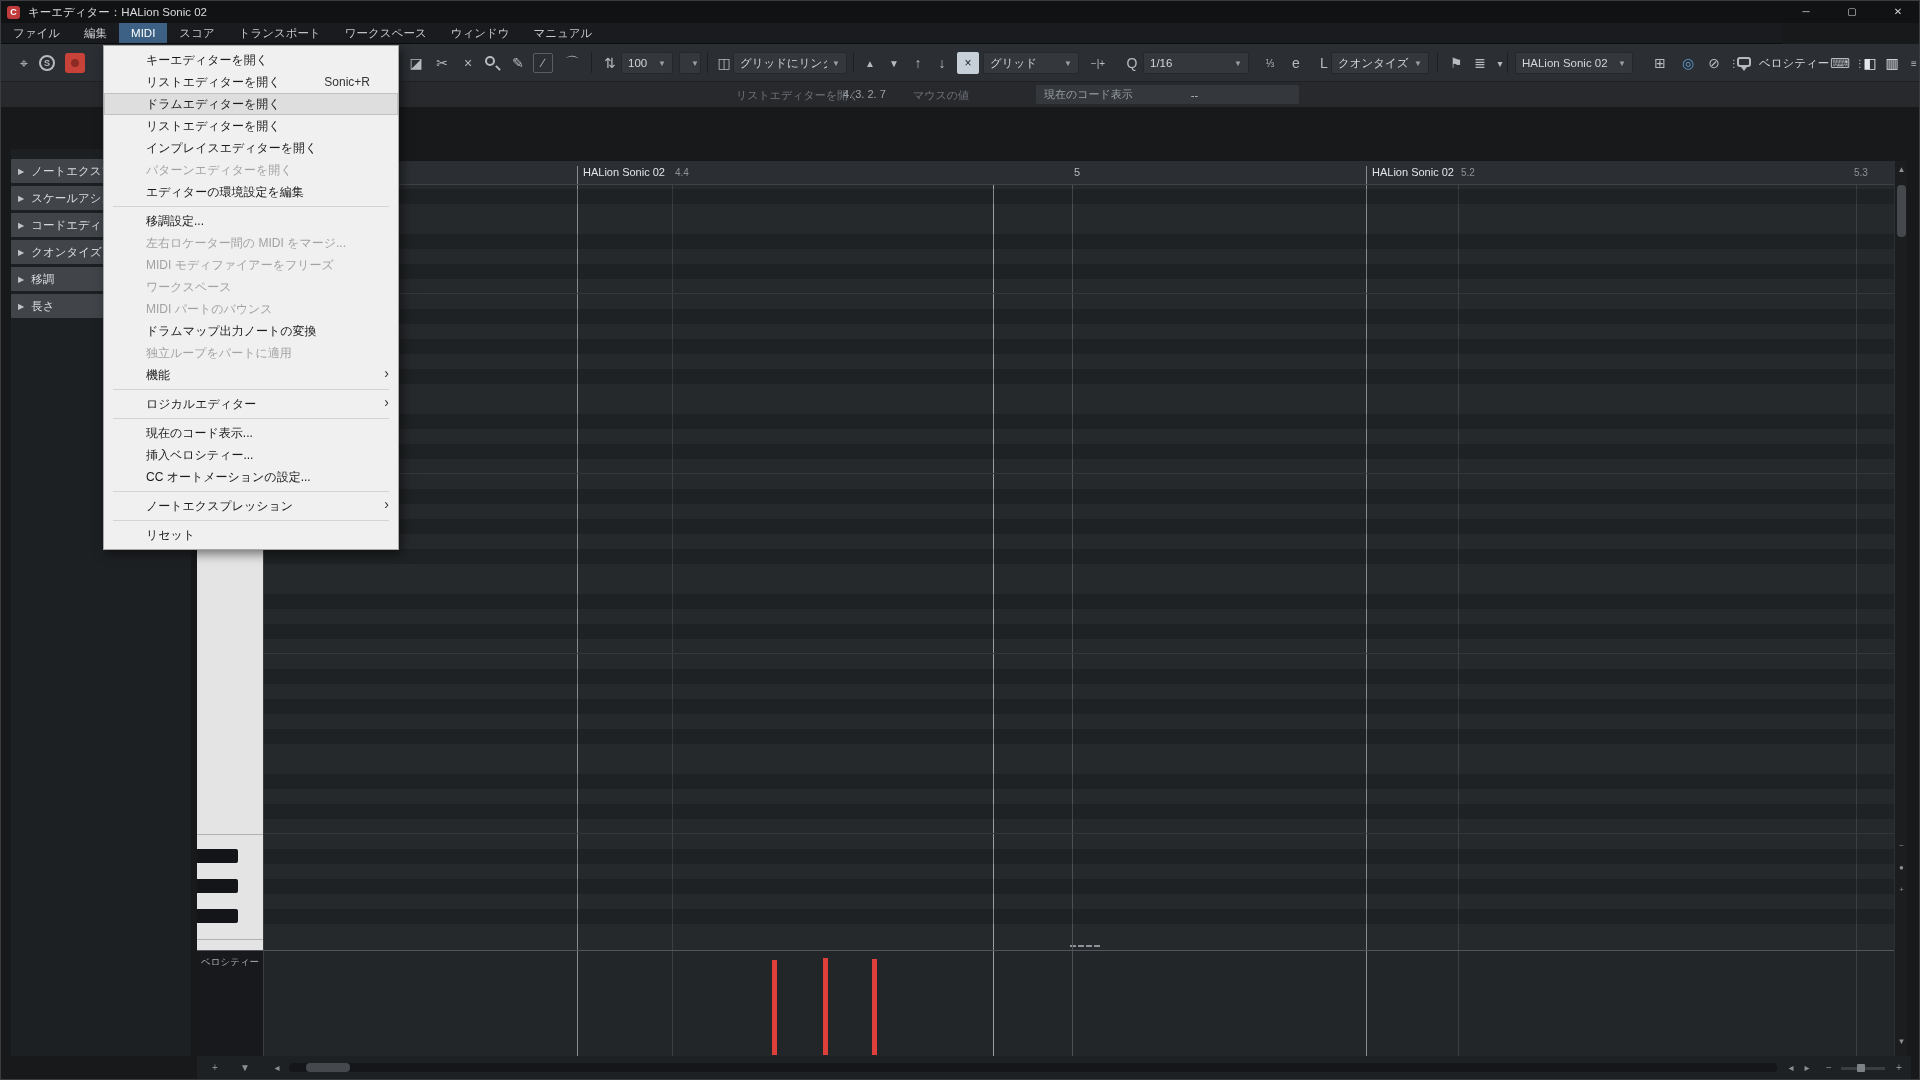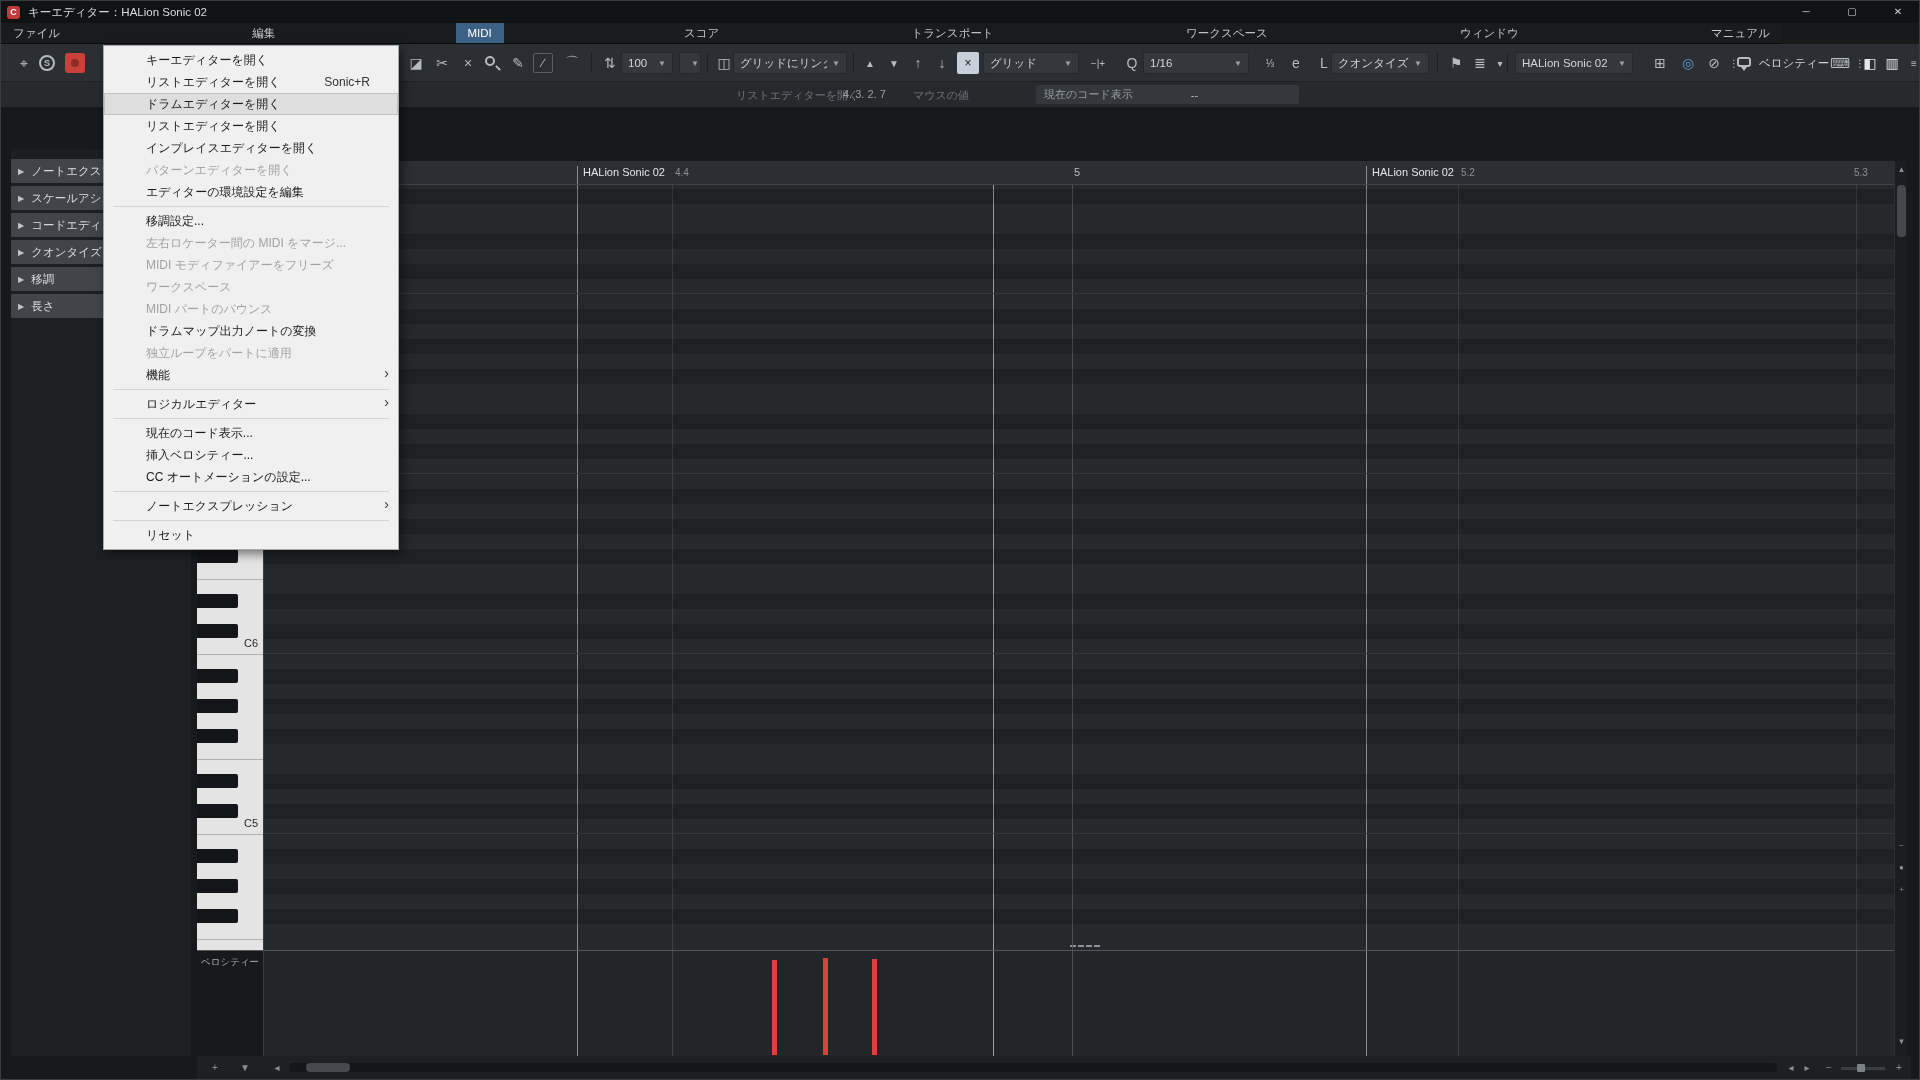--- a/index.html
+++ b/index.html
@@ -8,21 +8,21 @@
 
   
   .titlebar{position:absolute;left:0;top:0;width:1920px;height:22px;background:#111214;display:flex;align-items:center;}
   .appicon{width:13px;height:13px;margin-left:6px;background:#c03c3c;color:#fff;font-size:9px;font-weight:bold;
            display:flex;align-items:center;justify-content:center;border-radius:3px;}
   .title{margin-left:8px;font-size:11.5px;color:#d8dbde;}
   .winbtns{position:absolute;right:0;top:0;height:22px;display:flex;}
   .winbtns span{width:46px;text-align:center;line-height:22px;font-size:10px;color:#cfd3d7;}
 
   
-  .menubar{position:absolute;left:0;top:22px;width:1781px;height:21px;background:#1a1b1e;display:flex;border-bottom:1px solid #0c0d0e;justify-content:space-between;}
+  .menubar{position:absolute;left:0;top:22px;width:1781px;height:21px;background:#1a1b1e;display:flex;border-bottom:1px solid #0c0d0e;}
   .mb-item{padding:0 12px;line-height:21px;font-size:11.5px;color:#c4c8cc;white-space:nowrap;}
   .mb-item.active{background:#3d6185;color:#ffffff;}
 
   
   .toolbar{position:absolute;left:0;top:43px;width:1920px;height:38px;background:#2b2f33;border-bottom:1px solid #1e2124;}
   .t-icon{position:absolute;top:50%;transform:translateY(-50%);width:22px;text-align:center;color:#b6bbc0;font-size:14px;}
   .t-icon.small{font-size:10px;}
   .t-icon.bright{color:#e3e7eb;}
   .t-circle{position:absolute;top:50%;transform:translateY(-50%);width:16px;height:16px;border:2px solid #b6bbc0;border-radius:50%;
             color:#b6bbc0;font-size:9px;font-weight:bold;display:flex;align-items:center;justify-content:center;}
@@ -276,40 +276,20 @@
       </div>
       <div class="octave" style="top: 109px;">
         <div class="black-key" style="top: 15px;"></div>
         <div class="black-key" style="top: 45px;"></div>
         <div class="black-key" style="top: 75px;"></div>
         <div class="black-key" style="top: 120px;"></div>
         <div class="black-key" style="top: 150px;"></div>
         <div class="key-sep" style="top: 0px;"></div>
         <div class="key-sep" style="top: 105px;"></div>
         <div class="key-label">C7</div>
-      </div>
-      <div class="octave" style="top: 289px;">
-        <div class="black-key" style="top: 15px;"></div>
-        <div class="black-key" style="top: 45px;"></div>
-        <div class="black-key" style="top: 75px;"></div>
-        <div class="black-key" style="top: 120px;"></div>
-        <div class="black-key" style="top: 150px;"></div>
-        <div class="key-sep" style="top: 0px;"></div>
-        <div class="key-sep" style="top: 105px;"></div>
-        <div class="key-label">C6</div>
-      </div>
-      <div class="octave" style="top: 469px;">
-        <div class="black-key" style="top: 15px;"></div>
-        <div class="black-key" style="top: 45px;"></div>
-        <div class="black-key" style="top: 75px;"></div>
-        <div class="black-key" style="top: 120px;"></div>
-        <div class="black-key" style="top: 150px;"></div>
-        <div class="key-sep" style="top: 0px;"></div>
-        <div class="key-sep" style="top: 105px;"></div>
-        <div class="key-label">C5</div>
       </div>
       <div class="octave" style="top: 649px;">
         <div class="black-key" style="top: 15px;"></div>
         <div class="black-key" style="top: 45px;"></div>
         <div class="black-key" style="top: 75px;"></div>
         <div class="key-sep" style="top: 0px;"></div>
         <div class="key-sep" style="top: 105px;"></div>
       </div>
     </div>
 

